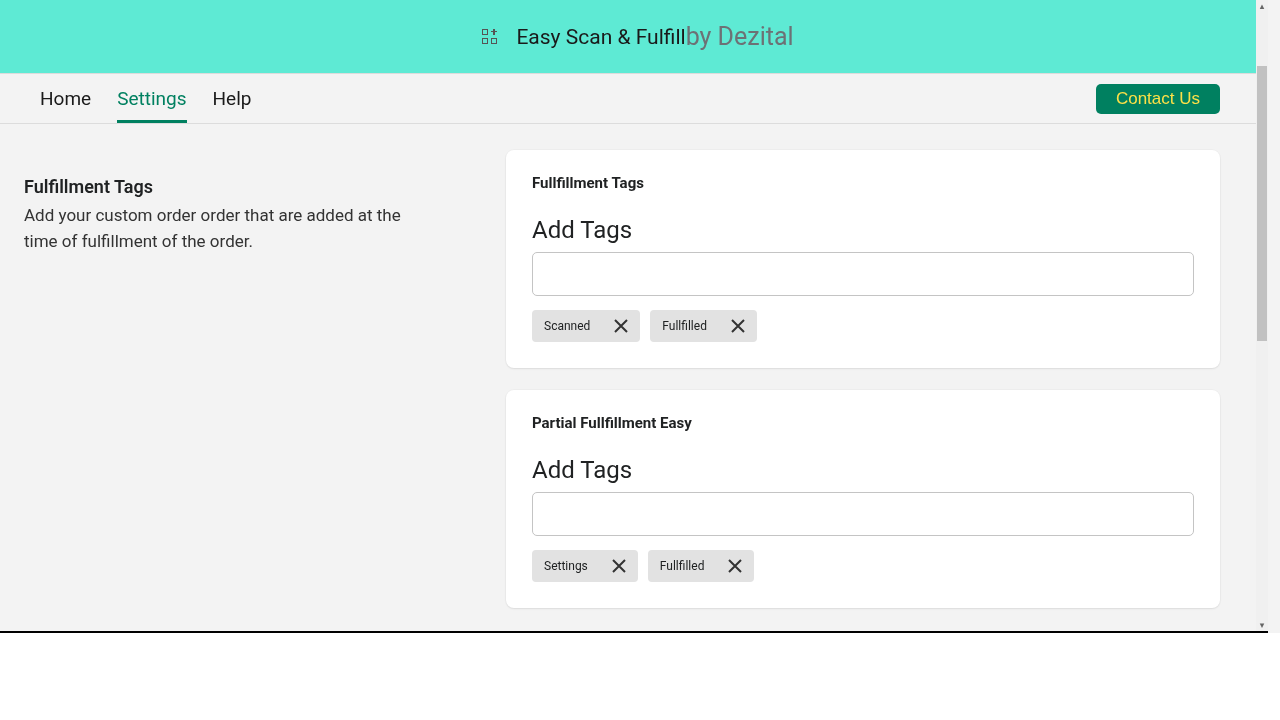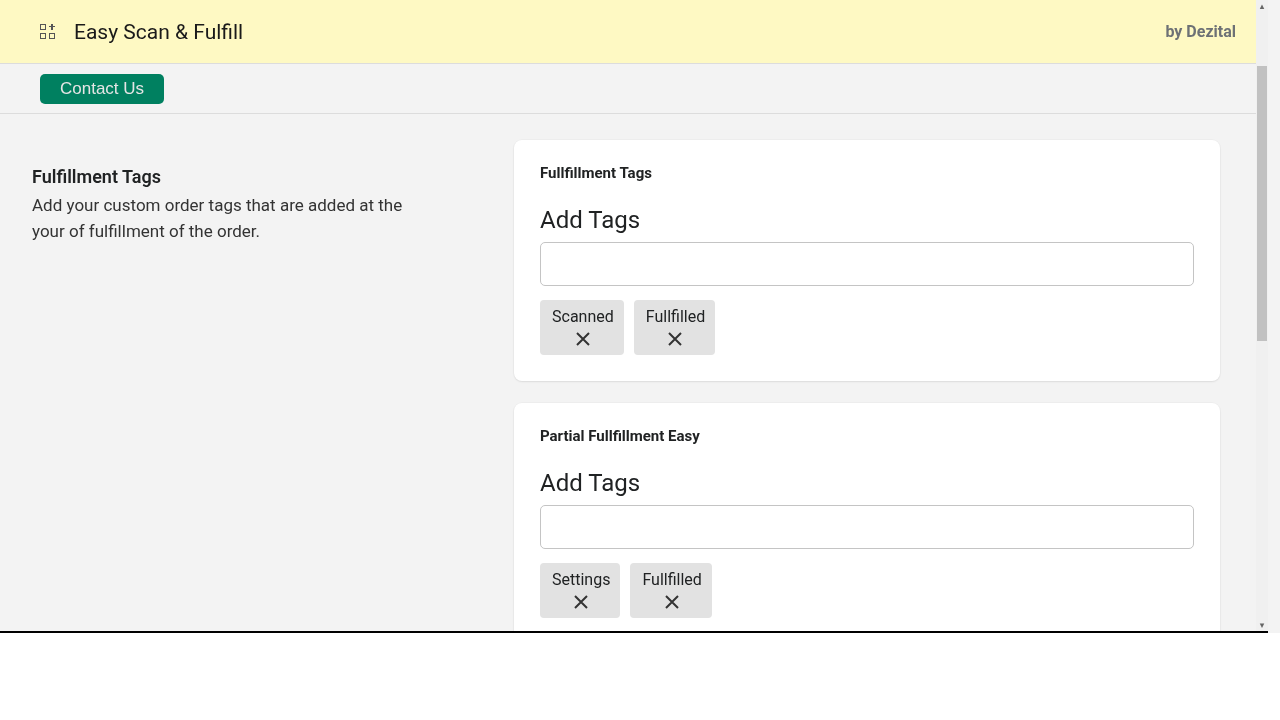--- a/index.html
+++ b/index.html
@@ -15,26 +15,26 @@
       overflow: hidden;
       position: relative;
     }
     .viewport {
       width: 1268px;
       height: 631px;
       background: #f3f3f3;
       position: relative;
     }
     .header {
-      height: 64px;
-      background: #fef9c3;
+      height: 74px;
+      background: #5eead4;
       border-bottom: 1px solid #dcdcdc;
       display: flex;
       align-items: center;
-      justify-content: space-between;
+      justify-content: center;
       padding: 0 32px 0 40px;
     }
     .header-left {
       display: flex;
       align-items: center;
       gap: 18px;
     }
     .app-icon {
       width: 16px;
       height: 16px;
@@ -69,23 +69,22 @@
       height: 6px;
       left: 2px;
       top: 0;
     }
     .app-title {
       font-size: 21px;
       color: #1a1a1a;
       font-weight: 400;
     }
     .by-line {
-      font-size: 16px;
+      font-size: 25px;
       color: #6d7175;
-      font-weight: bold;
     }
     .tabbar {
       height: 50px;
       background: #f3f3f3;
       border-bottom: 1px solid #dcdcdc;
       display: flex;
       align-items: center;
       justify-content: space-between;
       padding: 0 48px 0 40px;
     }
@@ -111,30 +110,30 @@
       content: "";
       position: absolute;
       bottom: 0;
       left: 0;
       right: 0;
       height: 3px;
       background: #008060;
     }
     .contact-btn {
       background: #008060;
-      color: #e5e5e5;
+      color: #fde047;
       border: none;
       padding: 5px 20px;
       font-size: 17px;
       border-radius: 5px;
       cursor: pointer;
     }
     .content {
       display: flex;
-      padding: 26px 48px 0 32px;
+      padding: 26px 48px 0 24px;
       gap: 0;
     }
     .left-col {
       width: 482px;
       padding-top: 26px;
     }
     .section-label {
       font-size: 18px;
       font-weight: 600;
       color: #202223;
@@ -182,24 +181,23 @@
       display: flex;
       gap: 10px;
       flex-wrap: wrap;
     }
     .tag-chip {
       background: #e2e2e2;
       border-radius: 4px;
       padding: 7px 10px 7px 12px;
       display: flex;
       align-items: center;
-      gap: 4px;
-      font-size: 16px;
+      gap: 22px;
+      font-size: 12px;
       color: #202223;
-      flex-direction: column;
     }
     .tag-remove {
       cursor: pointer;
       display: flex;
       align-items: center;
       justify-content: center;
       width: 18px;
       height: 18px;
     }
     .tag-remove svg {
@@ -264,27 +262,32 @@
           <span></span>
           <span></span>
           <span></span>
       </div>
       <div class="app-title">Easy Scan &amp; Fulfill</div>
     </div>
     <div class="by-line">by Dezital</div>
   </div>
 
   <div class="tabbar">
+    <div class="tabs">
+      <div class="tab">Home</div>
+      <div class="tab active">Settings</div>
+      <div class="tab">Help</div>
+    </div>
     <button class="contact-btn">Contact Us</button>
   </div>
 
   <div class="content">
     <div class="left-col">
       <div class="section-label">Fulfillment Tags</div>
-      <div class="section-desc">Add your custom order tags that are added at the your of fulfillment of the order.</div>
+      <div class="section-desc">Add your custom order order that are added at the time of fulfillment of the order.</div>
     </div>
     <div class="right-col">
 
       <div class="card">
         <div class="card-title">Fullfillment Tags</div>
         <div class="field-label">Add Tags</div>
         <input class="tag-input" type="text" value="" style="">
         <div class="tags-row">
           <div class="tag-chip">
             <span>Scanned</span>

